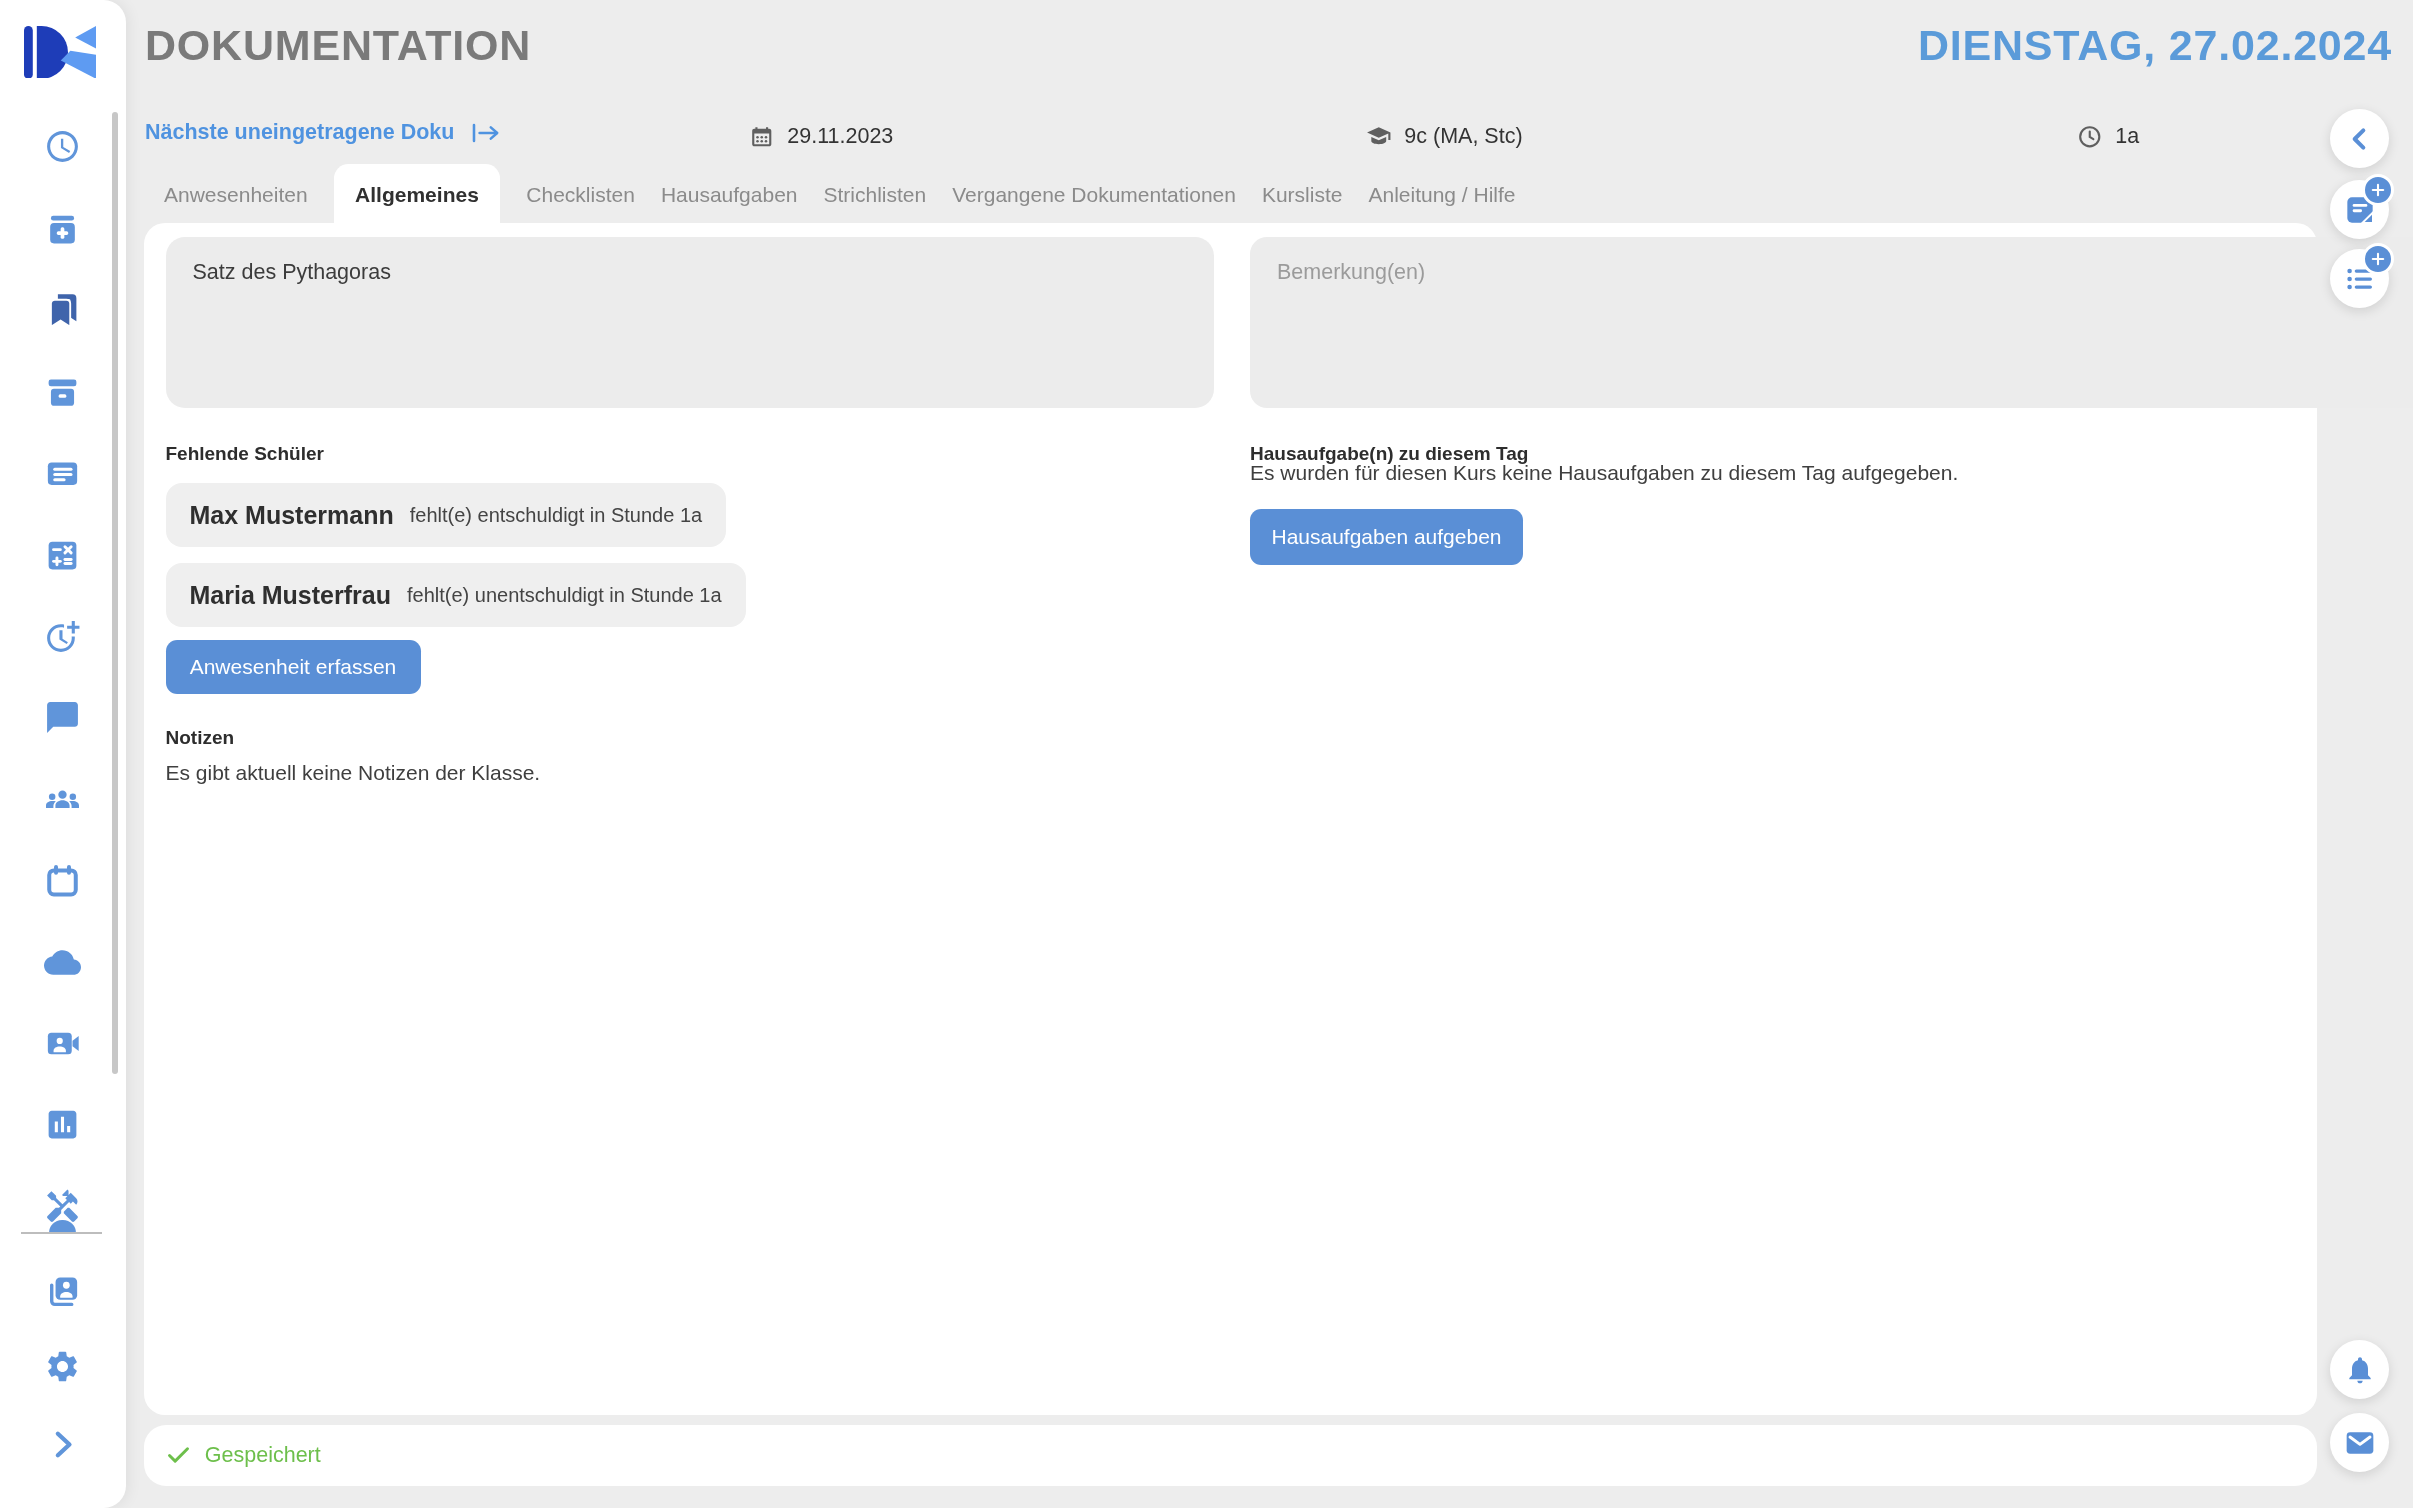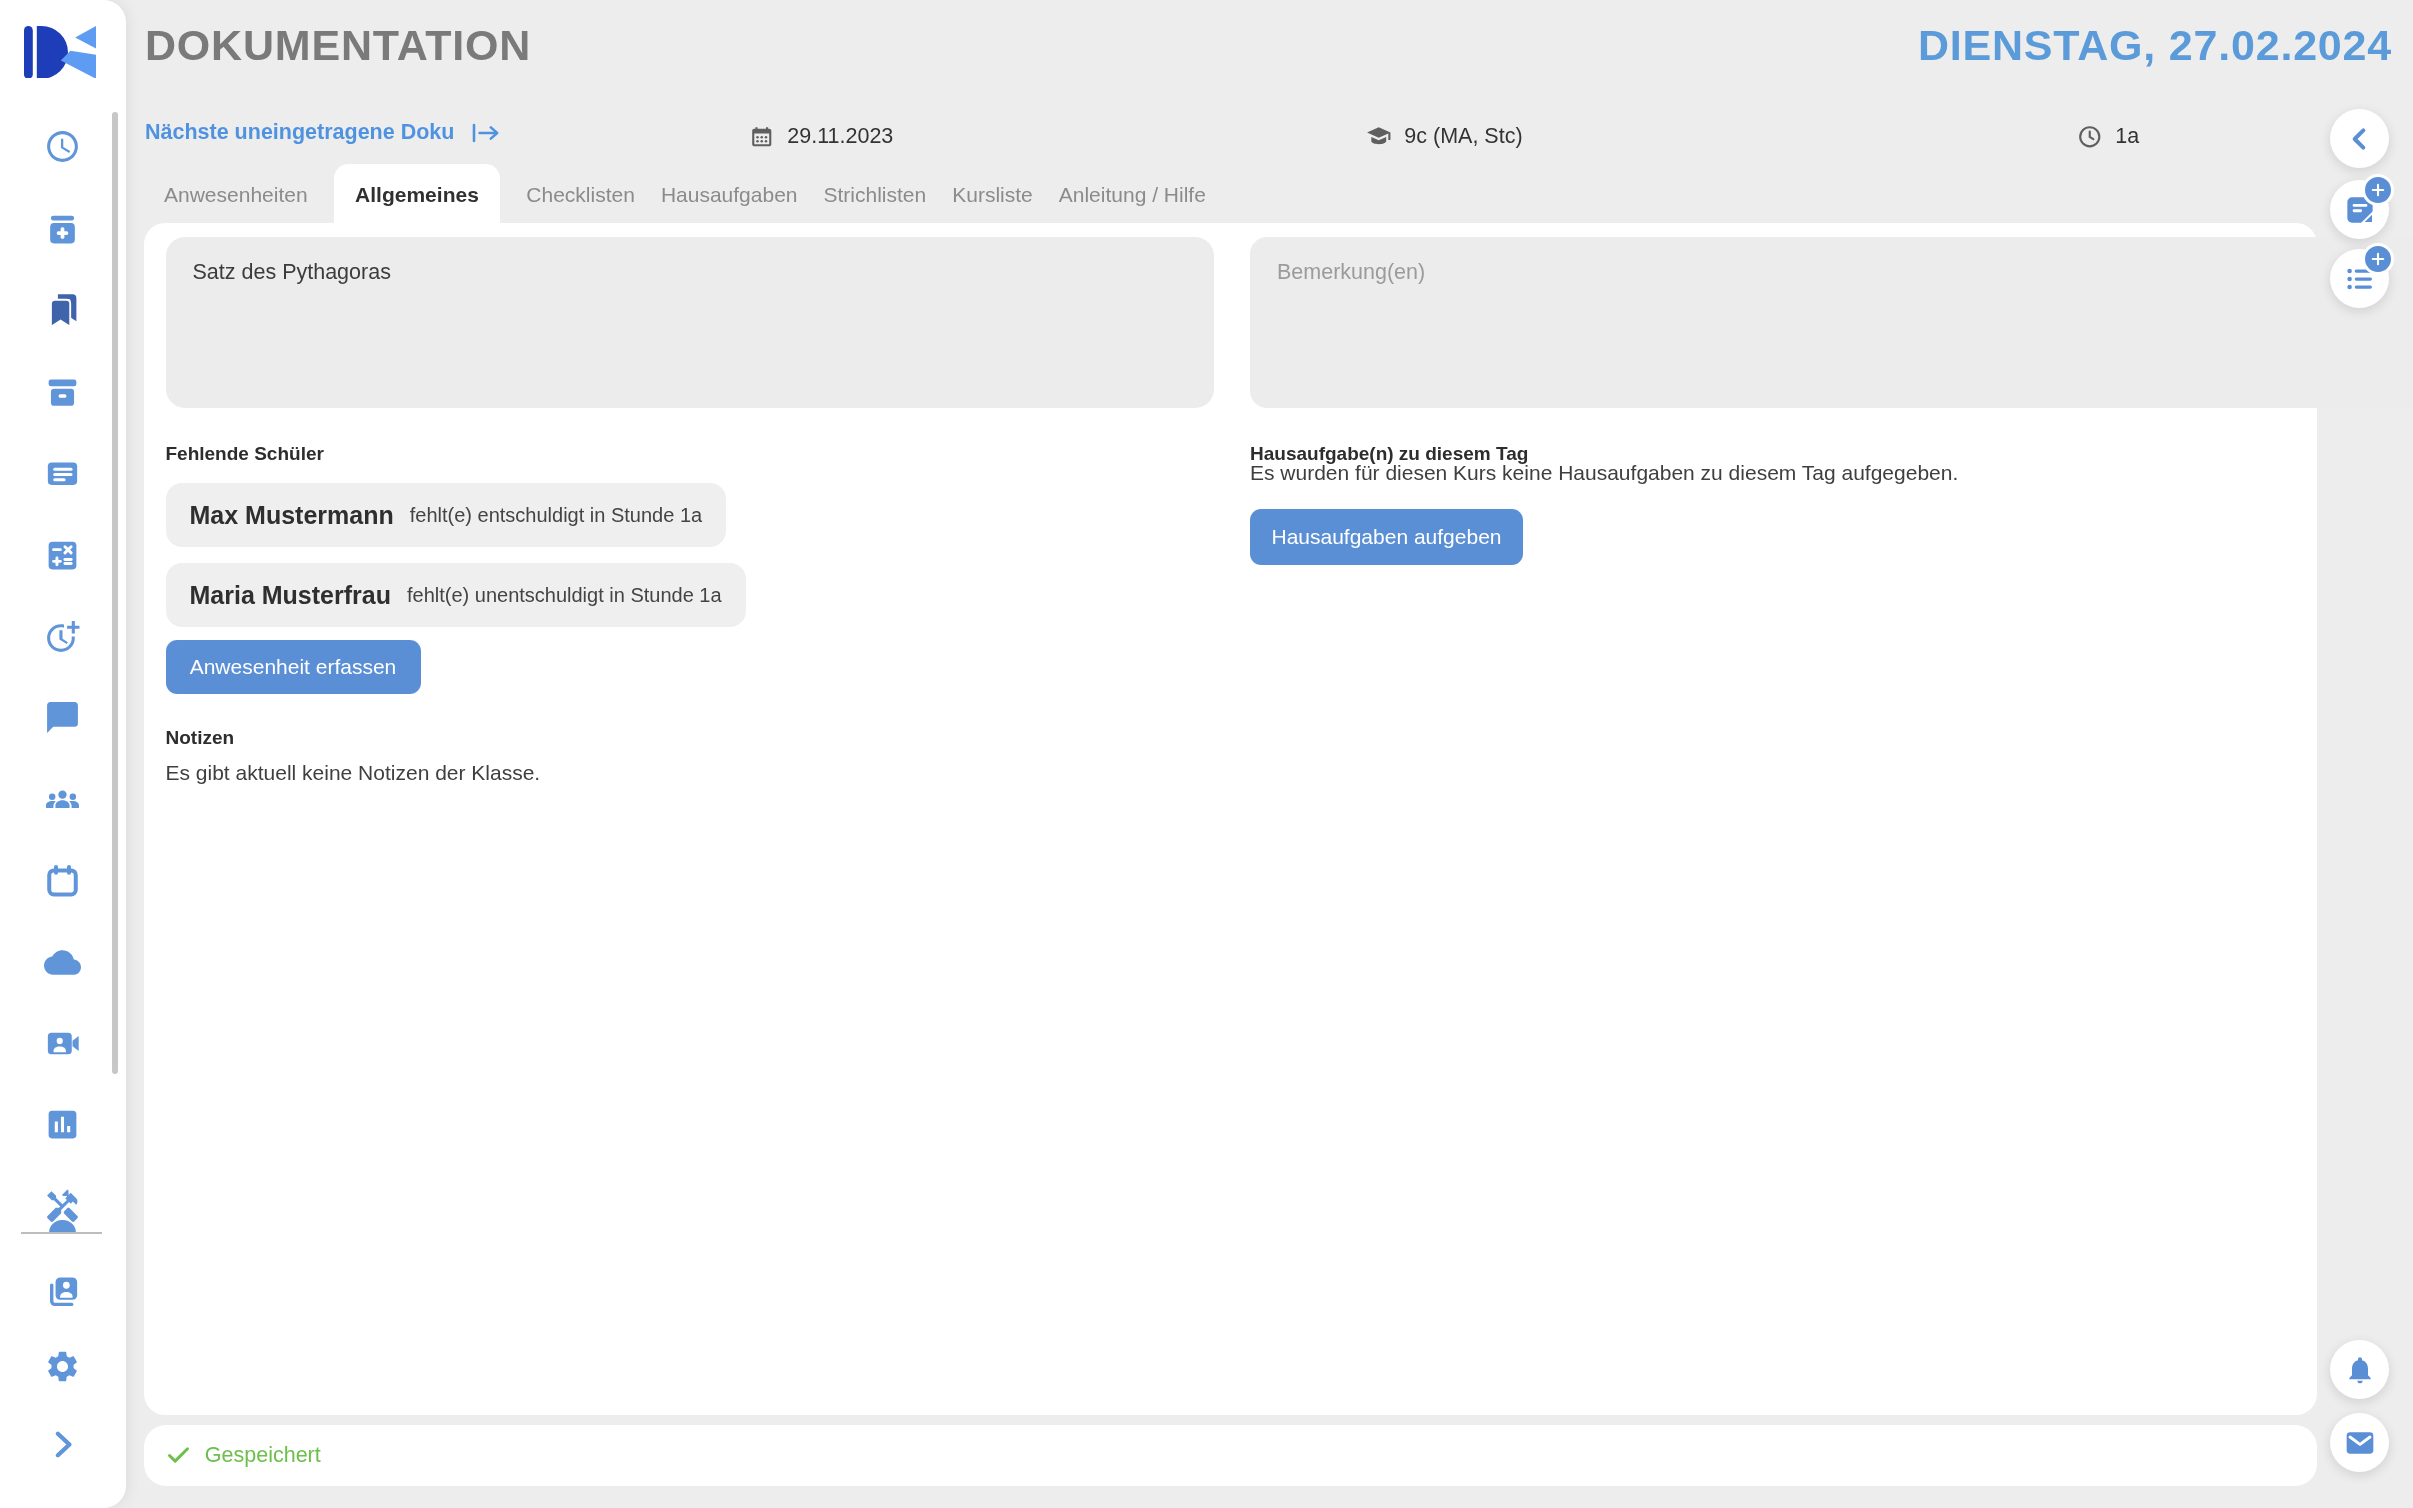--- a/index.html
+++ b/index.html
@@ -254,20 +254,21 @@
     </svg>
     <span>1a</span>
   </div>
 
   <nav class="tabs">
     <div class="tab">Anwesenheiten</div>
     <div class="tab active">Allgemeines</div>
     <div class="tab">Checklisten</div>
     <div class="tab">Hausaufgaben</div>
     <div class="tab">Strichlisten</div>
+    <div class="tab">Vergangene Dokumentationen</div>
     <div class="tab">Kursliste</div>
     <div class="tab">Anleitung / Hilfe</div>
   </nav>
 
   <section class="main">
     <textarea class="field field-topic" style="">Satz des Pythagoras</textarea>
     <textarea class="field field-remark" placeholder="Bemerkung(en)" style=""></textarea>
 
     <h2 class="sec-head left-col-head">Fehlende Schüler</h2>
 

